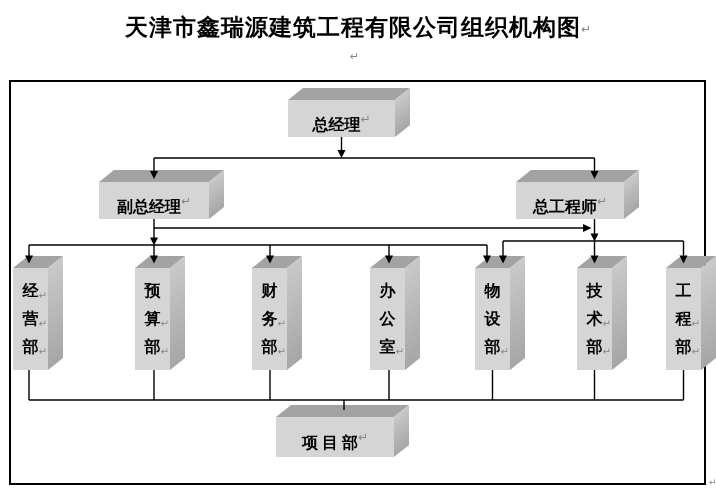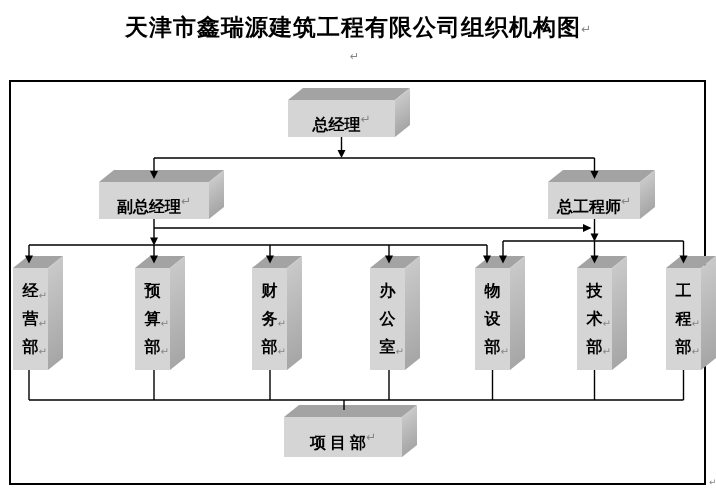--- a/index.html
+++ b/index.html
@@ -71,21 +71,21 @@
 
   <div class="box3d hbox" style="left:288px;top:100px;width:107px;height:37px">
     <span class="hlbl">总经理</span>
       <span class="pmark">↵</span>
   </div>
 
   <div class="box3d hbox" style="left:99px;top:182px;width:110px;height:37px">
     <span class="hlbl">副总经理</span>
       <span class="pmark">↵</span>
   </div>
-  <div class="box3d hbox" style="left:548px;top:182px;width:92px;height:37px">
+  <div class="box3d hbox" style="left:516px;top:182px;width:108px;height:37px">
     <span class="hlbl">总工程师</span>
       <span class="pmark">↵</span>
   </div>
 
   <div class="box3d vbox" style="left:13px">
     <span class="vchar"><span>经</span><span class="vmark">↵</span></span>
     <span class="vchar"><span>营</span><span class="vmark">↵</span></span>
     <span class="vchar"><span>部</span><span class="vmark">↵</span></span>
   </div>
   <div class="box3d vbox" style="left:135px">
@@ -112,21 +112,21 @@
     <span class="vchar"><span>技</span><span class="vmark"></span></span>
     <span class="vchar"><span>术</span><span class="vmark">↵</span></span>
     <span class="vchar"><span>部</span><span class="vmark">↵</span></span>
   </div>
   <div class="box3d vbox" style="left:666px">
     <span class="vchar"><span>工</span><span class="vmark"></span></span>
     <span class="vchar"><span>程</span><span class="vmark">↵</span></span>
     <span class="vchar"><span>部</span><span class="vmark">↵</span></span>
   </div>
 
-  <div class="box3d hbox" style="left:284px;top:417px;width:118px;height:40px">
+  <div class="box3d hbox" style="left:276px;top:417px;width:118px;height:40px">
     <span class="hlbl">项 目 部</span>
       <span class="pmark">↵</span>
   </div>
 
   <svg class="connectors" width="716" height="491" viewBox="0 0 716 491">
 
     <line x1="341.5" y1="137" x2="341.5" y2="151"></line>
     <polygon points="337.5,150 345.5,150 341.5,158"></polygon>
     <line x1="154" y1="158" x2="594.5" y2="158"></line>
 

